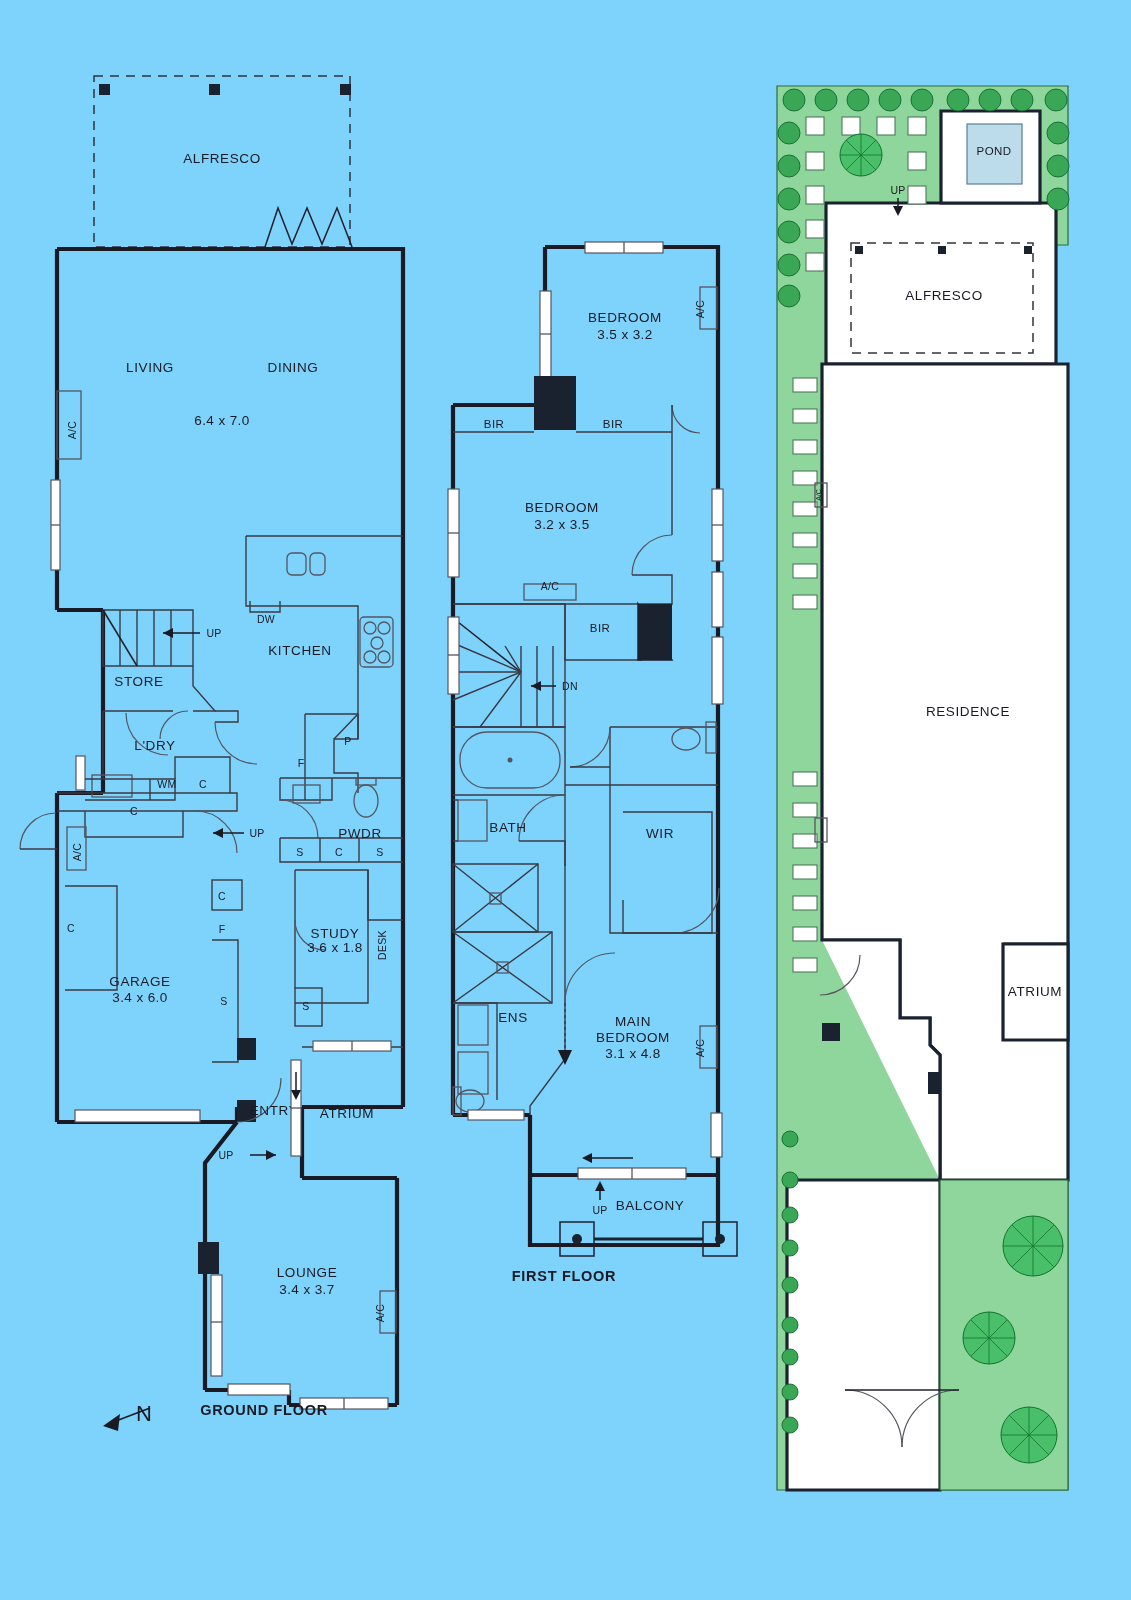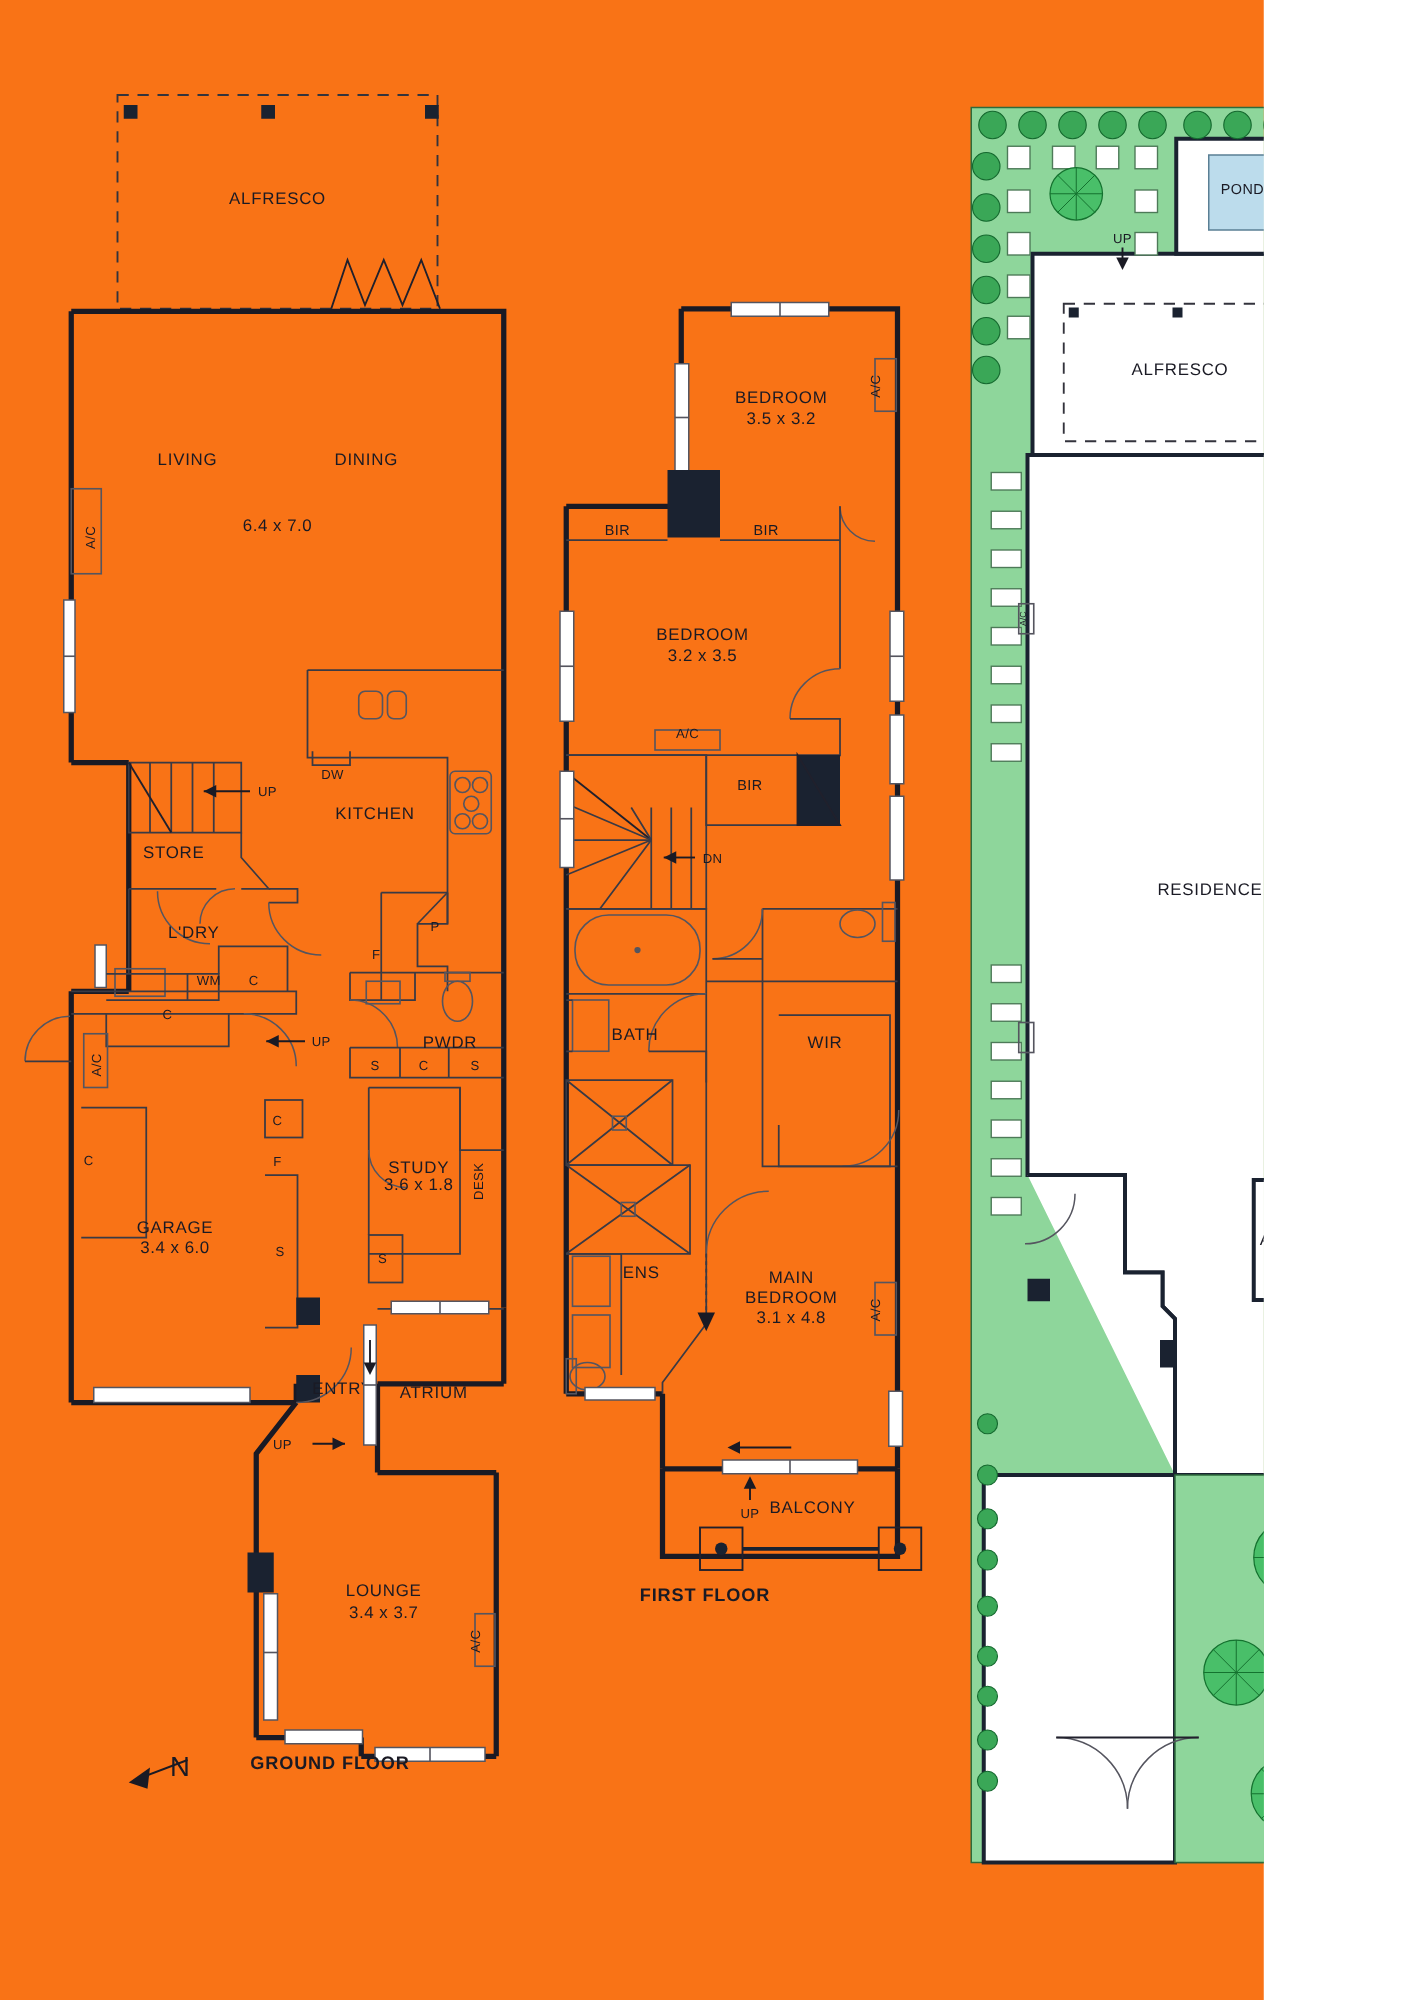--- a/index.html
+++ b/index.html
@@ -1,17 +1,17 @@
 <!DOCTYPE html>
 <html><head>
 <meta charset="utf-8">
 <style>
   html,body{margin:0;padding:0;background:#ffffff;}
   body{font-family:"Liberation Sans", sans-serif;}
-  #sheet{position:relative;width:1011px;height:1600px;background:#f97316;overflow:hidden;}
+  #sheet{position:relative;width:1131px;height:1600px;background:#7dd3fc;overflow:hidden;}
   svg{display:block;}
   .lbl{font-family:"Liberation Sans", sans-serif;fill:#1a1a24;}
   .room{font-size:13.5px;letter-spacing:.6px;text-anchor:middle;}
   .dim{font-size:13.5px;letter-spacing:.4px;text-anchor:middle;}
   .small{font-size:11.5px;letter-spacing:.4px;text-anchor:middle;}
   .tiny{font-size:10.5px;letter-spacing:.3px;text-anchor:middle;}
   .floorttl{font-size:14.5px;font-weight:bold;letter-spacing:.7px;text-anchor:middle;}
   .north{font-size:22px;text-anchor:middle;}
   .wall{fill:none;stroke:#1a1a24;stroke-width:4.2;stroke-linejoin:miter;}
   .wallthin{fill:none;stroke:#20202c;stroke-width:1.5;}

